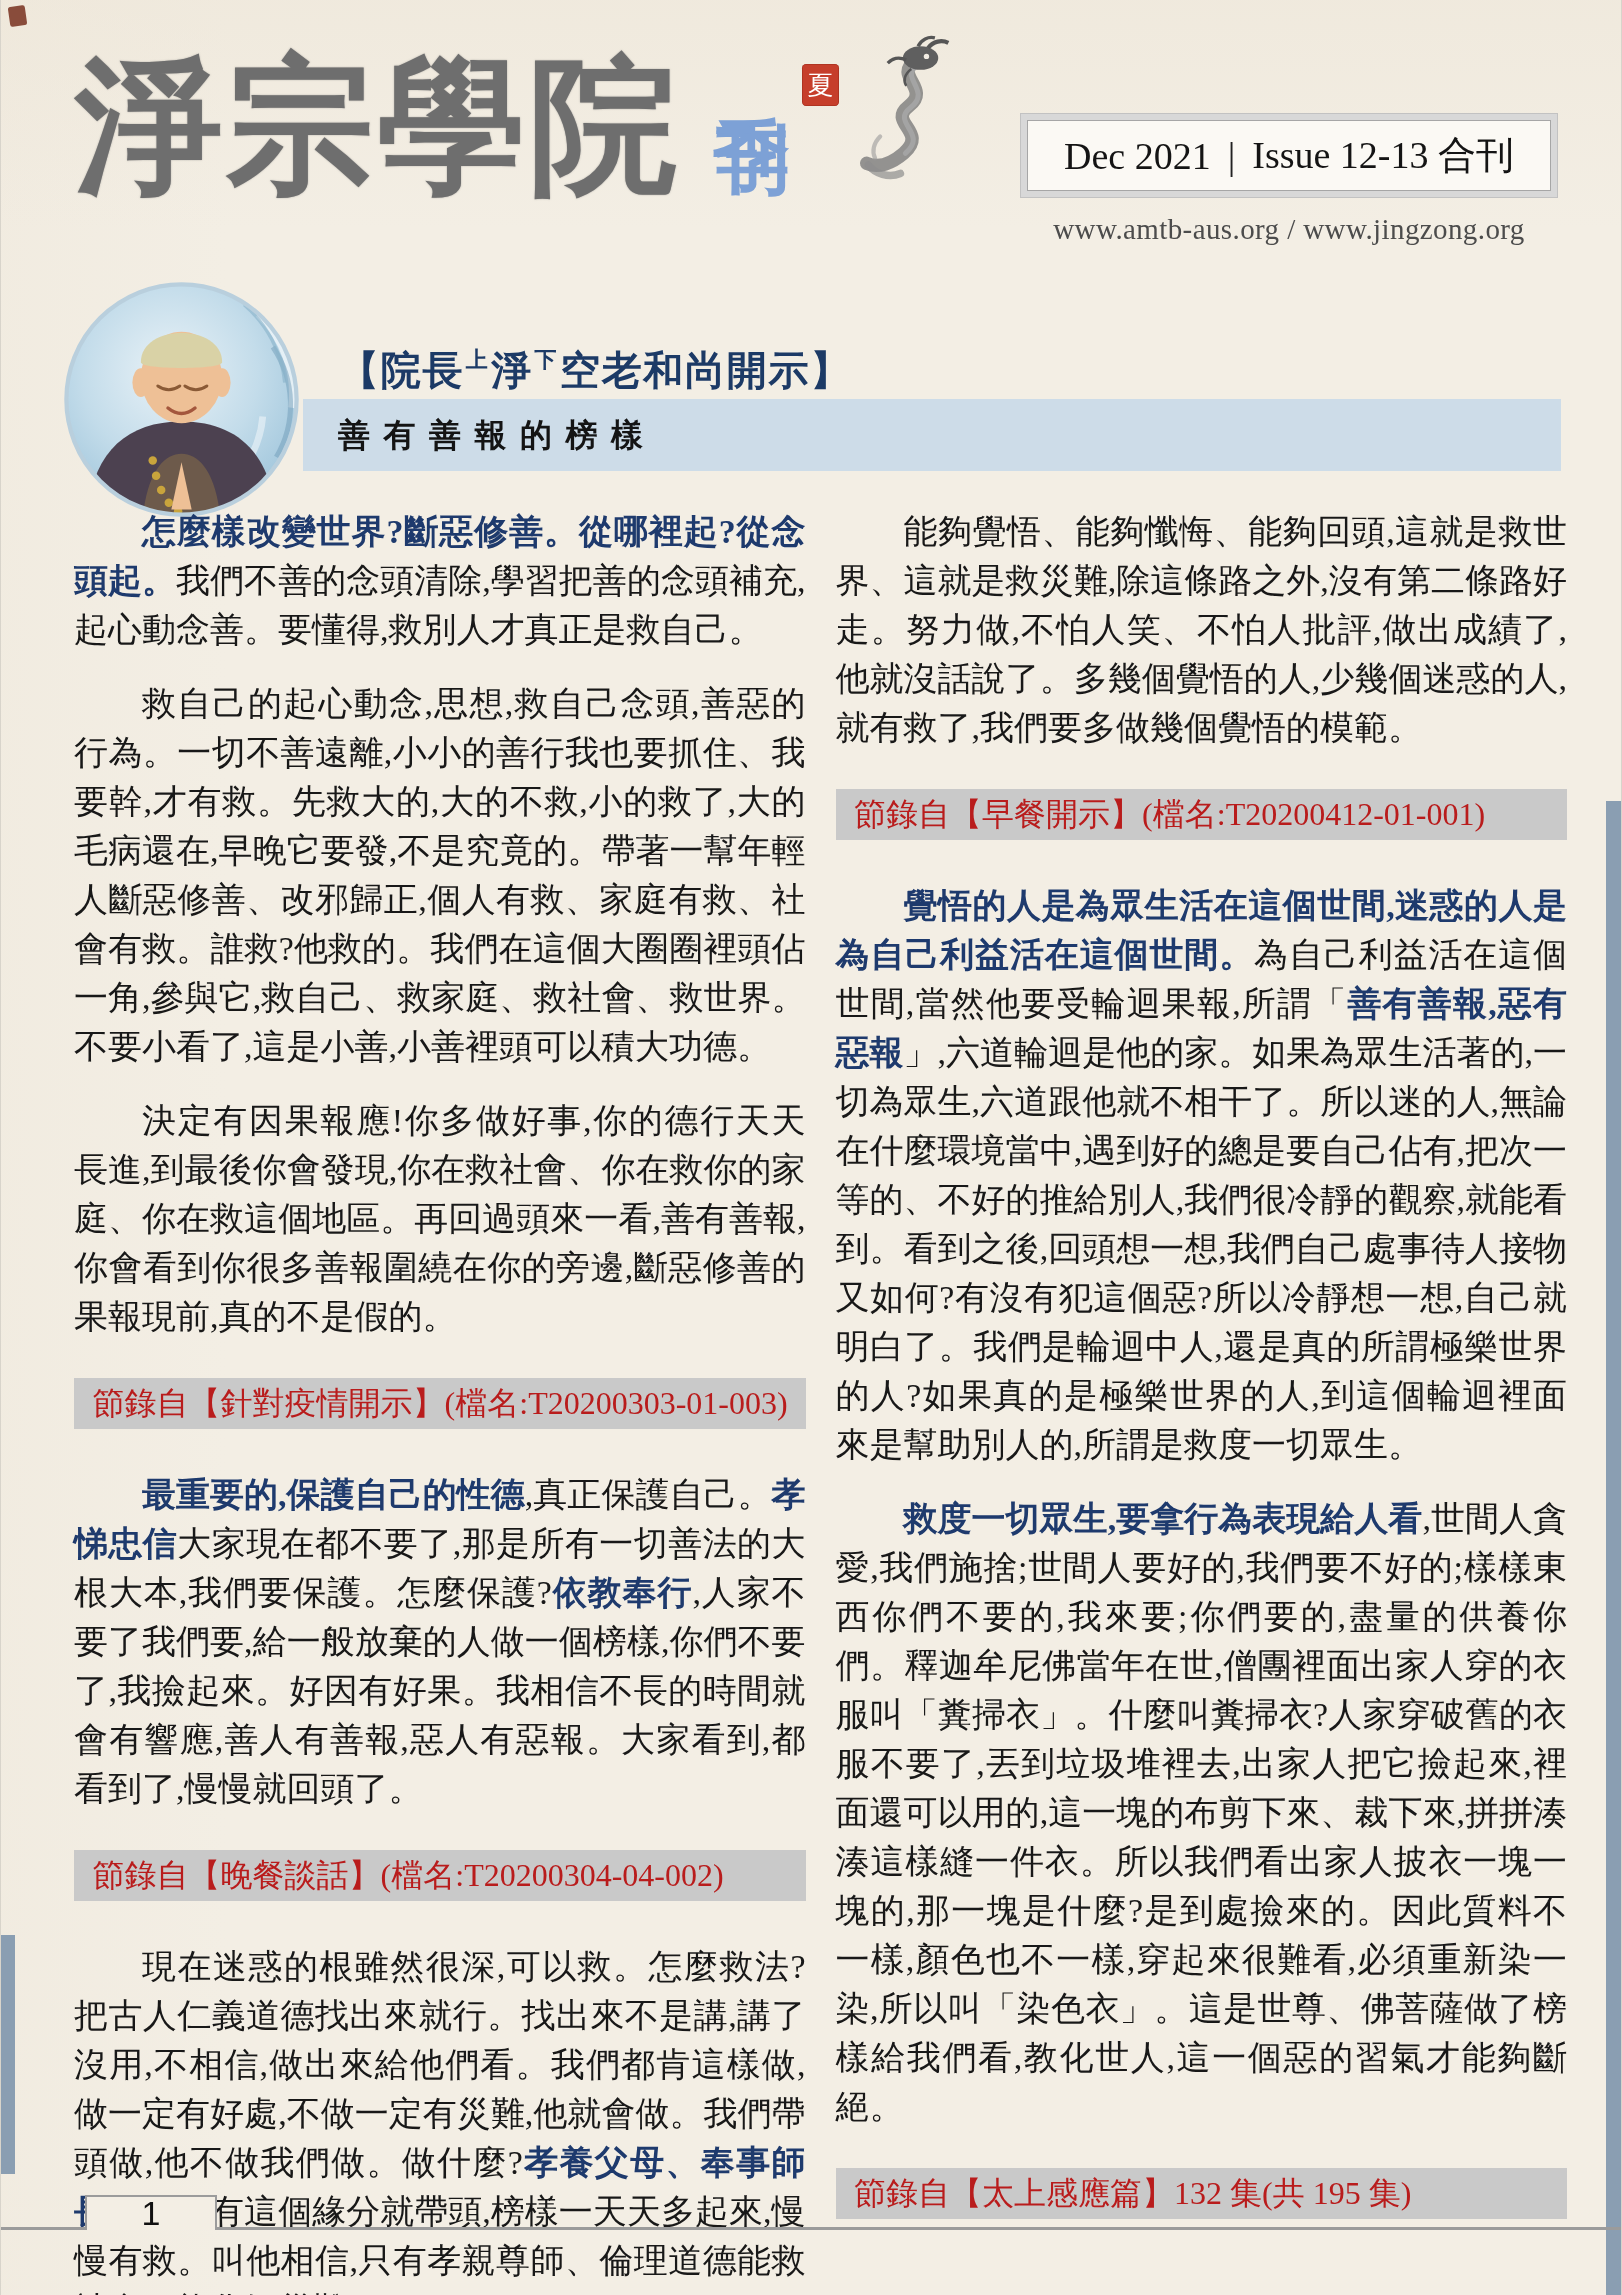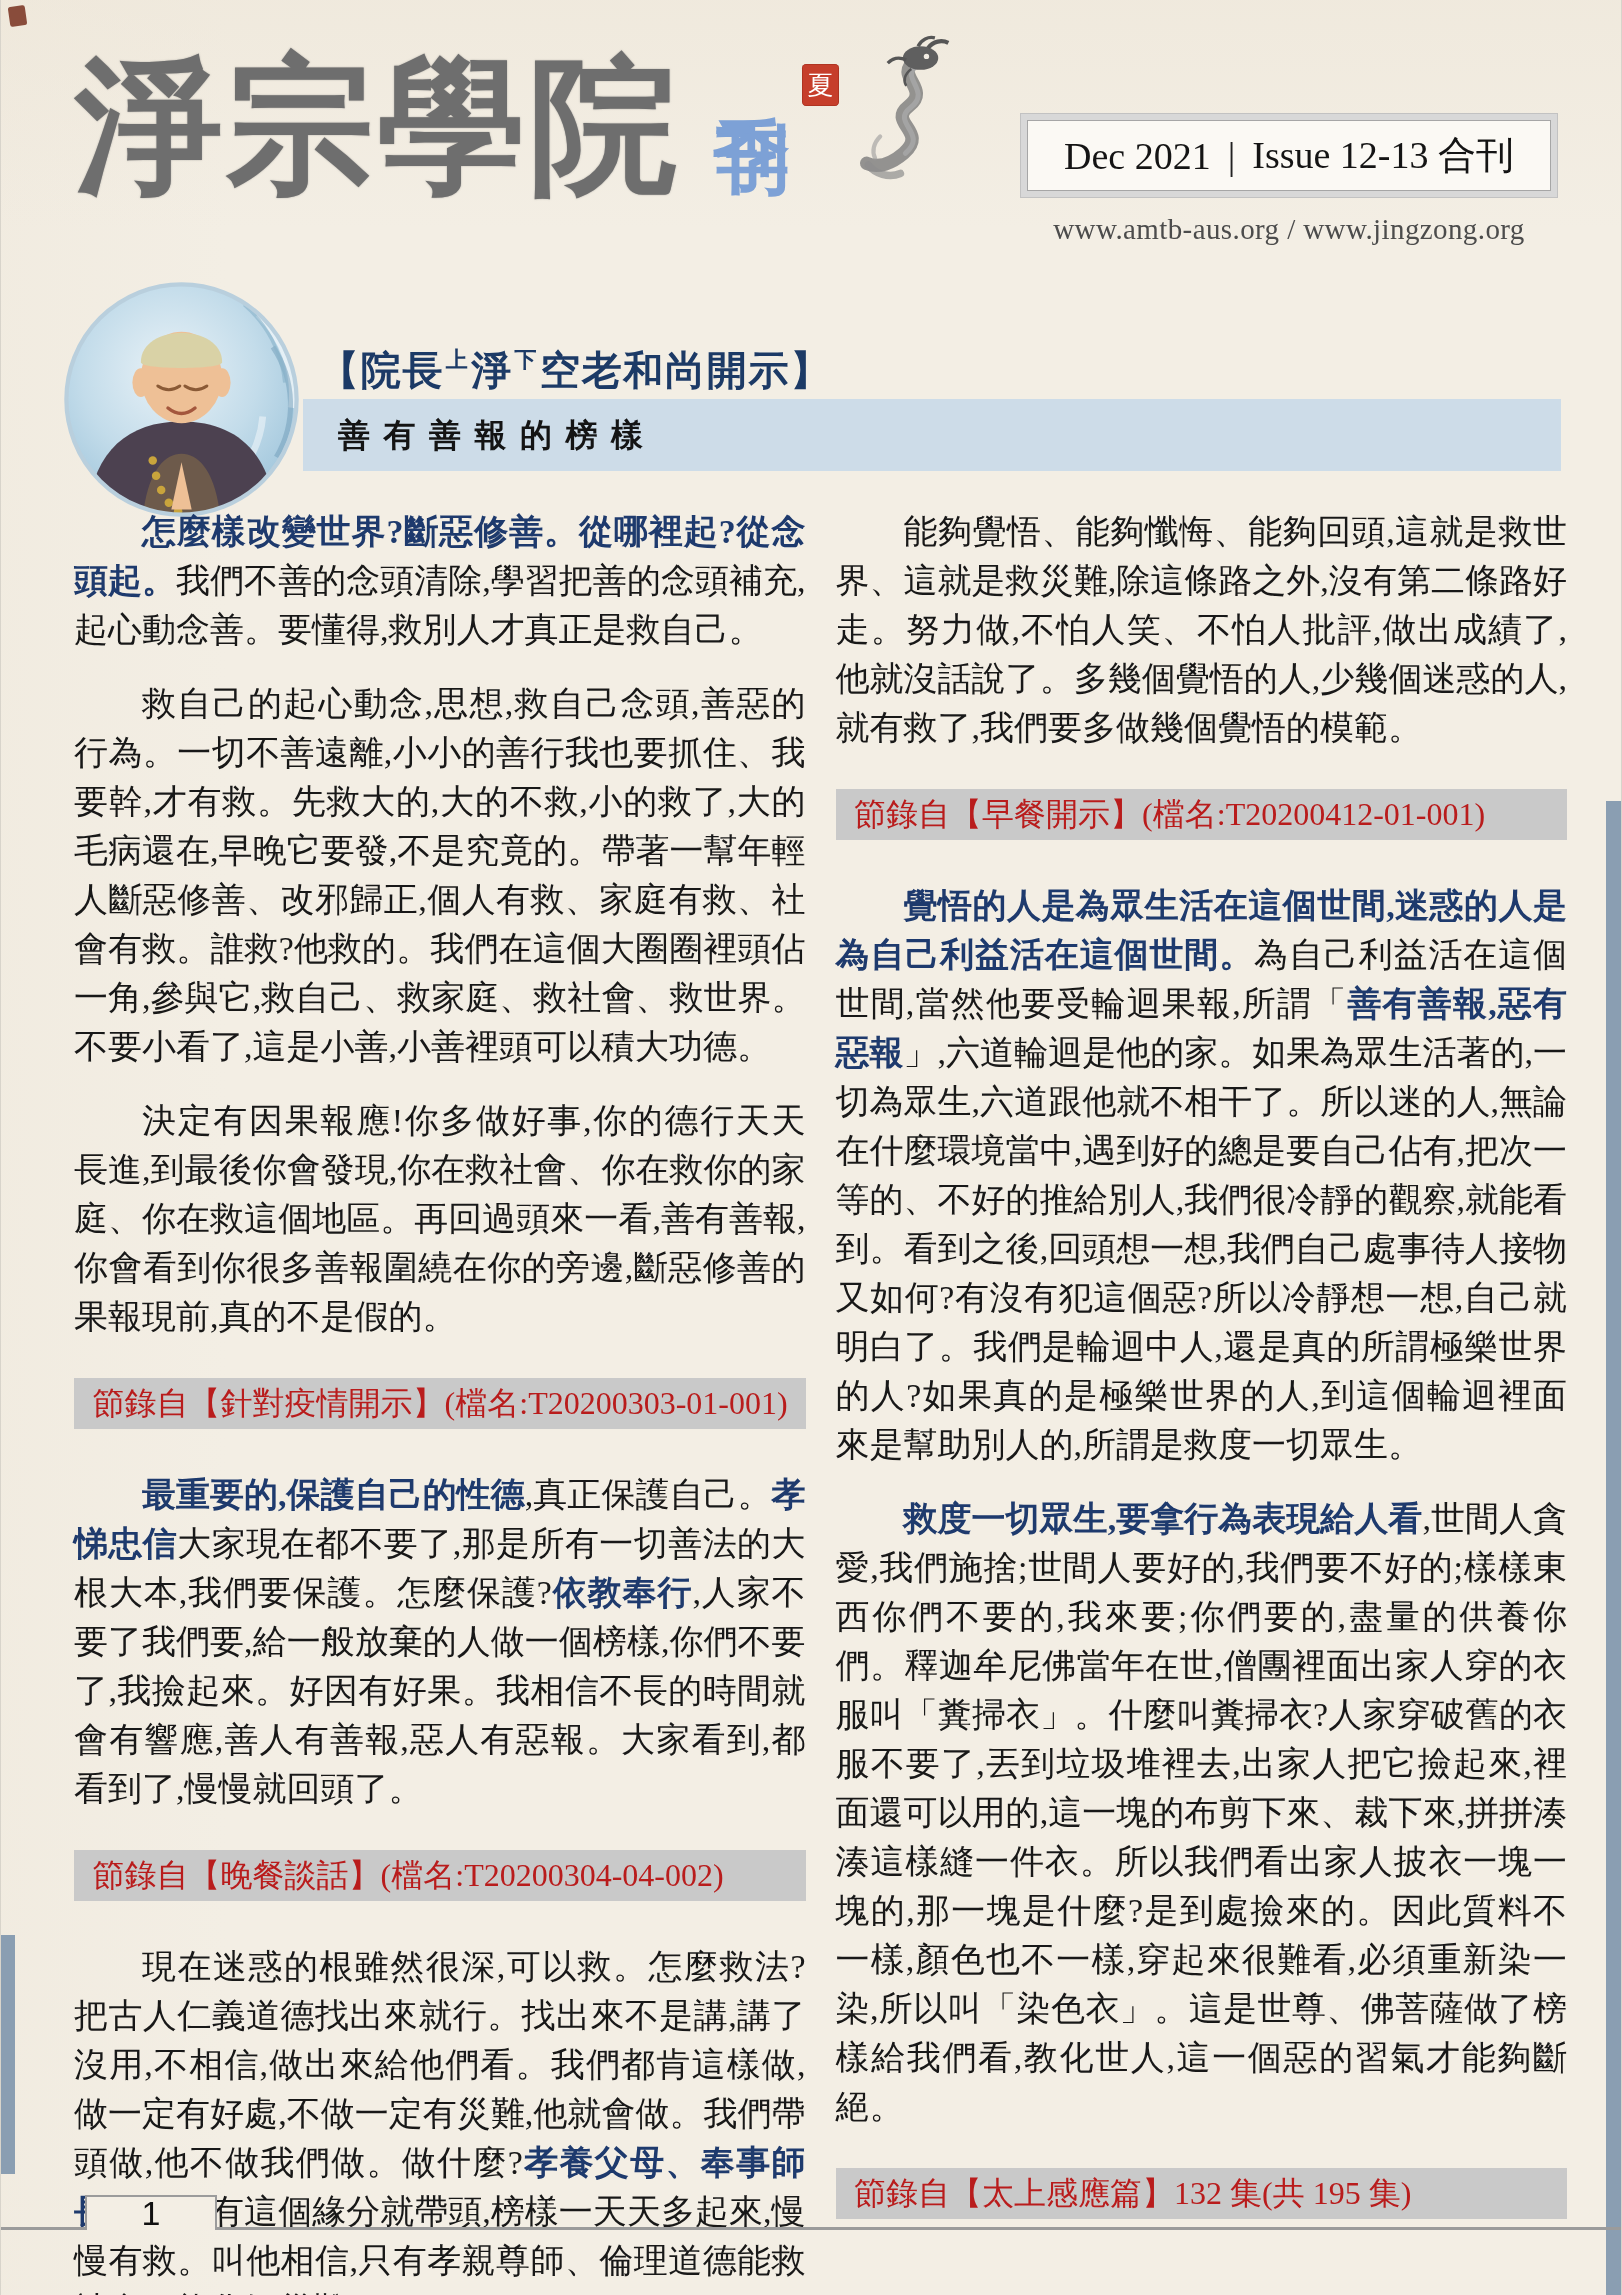--- a/index.html
+++ b/index.html
@@ -43,21 +43,21 @@
     font-size:38px;color:#141414;white-space:nowrap;
   }
   .issue-sep{margin:0 17px;font-weight:400;color:#222;}
   .websites{
     position:absolute;left:1019px;top:213px;width:538px;text-align:center;
     font-size:29px;color:#4c4c4c;letter-spacing:0.4px;
   }
   
   .photo-wrap{position:absolute;left:62px;top:281px;width:237px;height:237px;}
   .speaker{
-    position:absolute;left:318px;top:343px;font-size:40px;font-weight:700;color:#1c3a66;letter-spacing:1.7px;
+    position:absolute;left:338px;top:343px;font-size:40px;font-weight:700;color:#1c3a66;letter-spacing:1.7px;
   }
   .speaker sup{font-size:22px;vertical-align:17px;margin:0 1.7px;font-weight:700;}
   .band{position:absolute;left:302px;top:399px;width:1258px;height:72px;background:#cddce8;}
   .band-title{
     margin-left:35px;font-size:32px;font-weight:700;color:#141414;letter-spacing:13.5px;
     line-height:72px;font-family:"DejaVu Serif","Liberation Serif",serif;
   }
   
   .columns{position:absolute;left:73px;top:507px;width:1493px;display:flex;gap:30px;}
   .col{flex:1;min-width:0;}
@@ -162,21 +162,21 @@
   <div class="band">
     <div class="band-title">善有善報的榜樣</div>
   </div>
 
   <div class="columns">
 
     <div class="col">
       <p class="para"><span class="blue">怎麼樣改變世界?斷惡修善。從哪裡起?從念頭起。</span><span>我們不善的念頭清除,學習把善的念頭補充,起心動念善。要懂得,救別人才真正是救自己。</span></p>
       <p class="para"><span>救自己的起心動念,思想,救自己念頭,善惡的行為。一切不善遠離,小小的善行我也要抓住、我要幹,才有救。先救大的,大的不救,小的救了,大的毛病還在,早晚它要發,不是究竟的。帶著一幫年輕人斷惡修善、改邪歸正,個人有救、家庭有救、社會有救。誰救?他救的。我們在這個大圈圈裡頭佔一角,參與它,救自己、救家庭、救社會、救世界。不要小看了,這是小善,小善裡頭可以積大功德。</span></p>
       <p class="para"><span>決定有因果報應!你多做好事,你的德行天天長進,到最後你會發現,你在救社會、你在救你的家庭、你在救這個地區。再回過頭來一看,善有善報,你會看到你很多善報圍繞在你的旁邊,斷惡修善的果報現前,真的不是假的。</span></p>
-      <div class="citation">節錄自【針對疫情開示】(檔名:T20200303-01-001)</div>
+      <div class="citation">節錄自【針對疫情開示】(檔名:T20200303-01-003)</div>
       <p class="para"><span class="blue">最重要的,保護自己的性德</span><span>,真正保護自己。</span><span class="blue">孝悌忠信</span><span>大家現在都不要了,那是所有一切善法的大根大本,我們要保護。怎麼保護?</span><span class="blue">依教奉行</span><span>,人家不要了我們要,給一般放棄的人做一個榜樣,你們不要了,我撿起來。好因有好果。我相信不長的時間就會有響應,善人有善報,惡人有惡報。大家看到,都看到了,慢慢就回頭了。</span></p>
       <div class="citation">節錄自【晚餐談話】(檔名:T20200304-04-002)</div>
       <p class="para"><span>現在迷惑的根雖然很深,可以救。怎麼救法?把古人仁義道德找出來就行。找出來不是講,講了沒用,不相信,做出來給他們看。我們都肯這樣做,做一定有好處,不做一定有災難,他就會做。我們帶頭做,他不做我們做。做什麼?</span><span class="blue">孝養父母、奉事師長。</span><span>遇到有這個緣分就帶頭,榜樣一天天多起來,慢慢有救。叫他相信,只有孝親尊師、倫理道德能救社會、能化解災難。</span></p>
     </div>
 
     <div class="col">
       <p class="para"><span>能夠覺悟、能夠懺悔、能夠回頭,這就是救世界、這就是救災難,除這條路之外,沒有第二條路好走。努力做,不怕人笑、不怕人批評,做出成績了,他就沒話說了。多幾個覺悟的人,少幾個迷惑的人,就有救了,我們要多做幾個覺悟的模範。</span></p>
       <div class="citation">節錄自【早餐開示】(檔名:T20200412-01-001)</div>
       <p class="para"><span class="blue">覺悟的人是為眾生活在這個世間,迷惑的人是為自己利益活在這個世間。</span><span>為自己利益活在這個世間,當然他要受輪迴果報,所謂「</span><span class="blue">善有善報,惡有惡報</span><span>」,六道輪迴是他的家。如果為眾生活著的,一切為眾生,六道跟他就不相干了。所以迷的人,無論在什麼環境當中,遇到好的總是要自己佔有,把次一等的、不好的推給別人,我們很冷靜的觀察,就能看到。看到之後,回頭想一想,我們自己處事待人接物又如何?有沒有犯這個惡?所以冷靜想一想,自己就明白了。我們是輪迴中人,還是真的所謂極樂世界的人?如果真的是極樂世界的人,到這個輪迴裡面來是幫助別人的,所謂是救度一切眾生。</span></p>
       <p class="para"><span class="blue">救度一切眾生,要拿行為表現給人看</span><span>,世間人貪愛,我們施捨;世間人要好的,我們要不好的;樣樣東西你們不要的,我來要;你們要的,盡量的供養你們。釋迦牟尼佛當年在世,僧團裡面出家人穿的衣服叫「糞掃衣」。什麼叫糞掃衣?人家穿破舊的衣服不要了,丟到垃圾堆裡去,出家人把它撿起來,裡面還可以用的,這一塊的布剪下來、裁下來,拼拼湊湊這樣縫一件衣。所以我們看出家人披衣一塊一塊的,那一塊是什麼?是到處撿來的。因此質料不一樣,顏色也不一樣,穿起來很難看,必須重新染一染,所以叫「染色衣」。這是世尊、佛菩薩做了榜樣給我們看,教化世人,這一個惡的習氣才能夠斷絕。</span></p>

